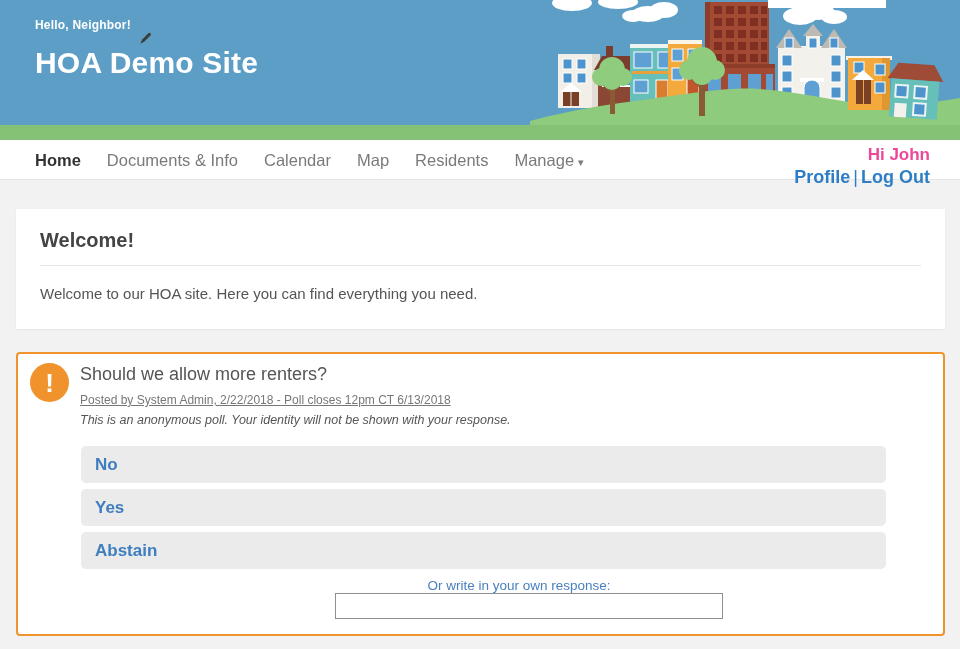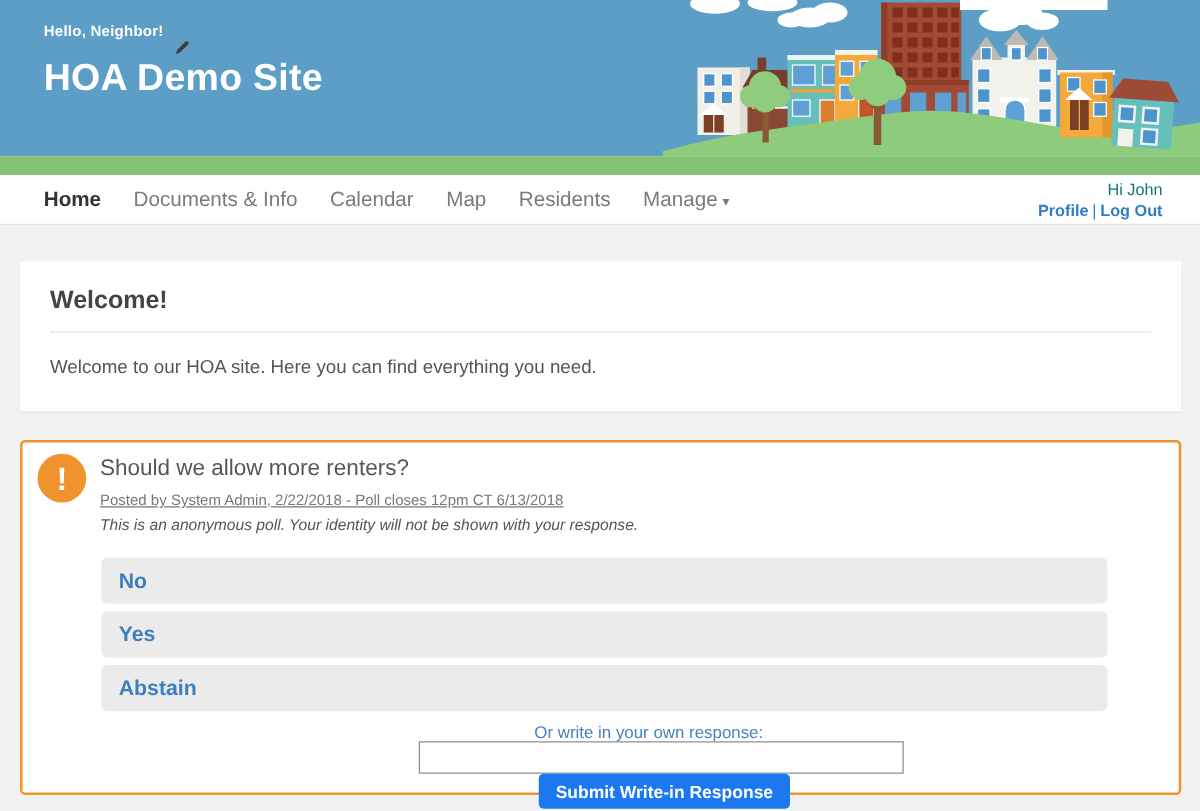--- a/index.html
+++ b/index.html
@@ -19,22 +19,22 @@
   .green-strip{position:absolute;left:0;top:125px;width:960px;height:15px;background:#85C276;}
 
   
   .nav-bar{position:absolute;left:0;top:140px;width:960px;height:40px;background:#fff;
            border-bottom:1px solid #E6E6E6;box-sizing:border-box;}
   .nav-items{position:absolute;left:35px;top:0;height:40px;display:flex;align-items:center;gap:26px;}
   .nav-item{font-size:16.5px;color:#7A7A7A;cursor:pointer;white-space:nowrap;}
   .nav-item.active{color:#333;font-weight:700;}
   .caret{font-size:11px;color:#7A7A7A;margin-left:4px;}
   .nav-user{position:absolute;right:30px;top:4px;text-align:right;line-height:1.3;}
-  .hi-user{font-size:13px;color:#0f766e;}
-  .user-links{font-size:13px;font-weight:700;color:#2E7EC6;}
+  .hi-user{font-size:17px;color:#ec4899;font-weight:bold;}
+  .user-links{font-size:18px;font-weight:700;color:#2E7EC6;}
   .user-links a{color:#2E7EC6;text-decoration:none;cursor:pointer;}
   .pipe{color:#2E7EC6;font-weight:400;margin:0 3px;}
 
   
   .welcome-card{position:absolute;left:16px;top:209px;width:929px;height:120px;background:#fff;
                 box-shadow:0 1px 2px rgba(0,0,0,.06);box-sizing:border-box;padding:20px 24px;}
   .welcome-title{margin:0;font-size:20px;font-weight:700;color:#444;}
   .welcome-divider{height:1px;background:#E3E3E3;margin-top:13px;}
   .welcome-body{margin-top:19px;font-size:15px;color:#555;}
 
@@ -283,17 +283,16 @@
       <div class="poll-note">This is an anonymous poll. Your identity will not be shown with your response.</div>
     </div>
     <div class="poll-options">
       <div class="poll-option">No</div>
       <div class="poll-option">Yes</div>
       <div class="poll-option">Abstain</div>
     </div>
     <div class="write-in-row">
       <span class="write-in-label">Or write in your own response:</span>
       <input class="write-in-input" type="text" value="" style="">
-      <button class="submit-btn">Submit Write-in Response</button>
     </div>
   </section>
 
 </div>
 
 </body></html>

